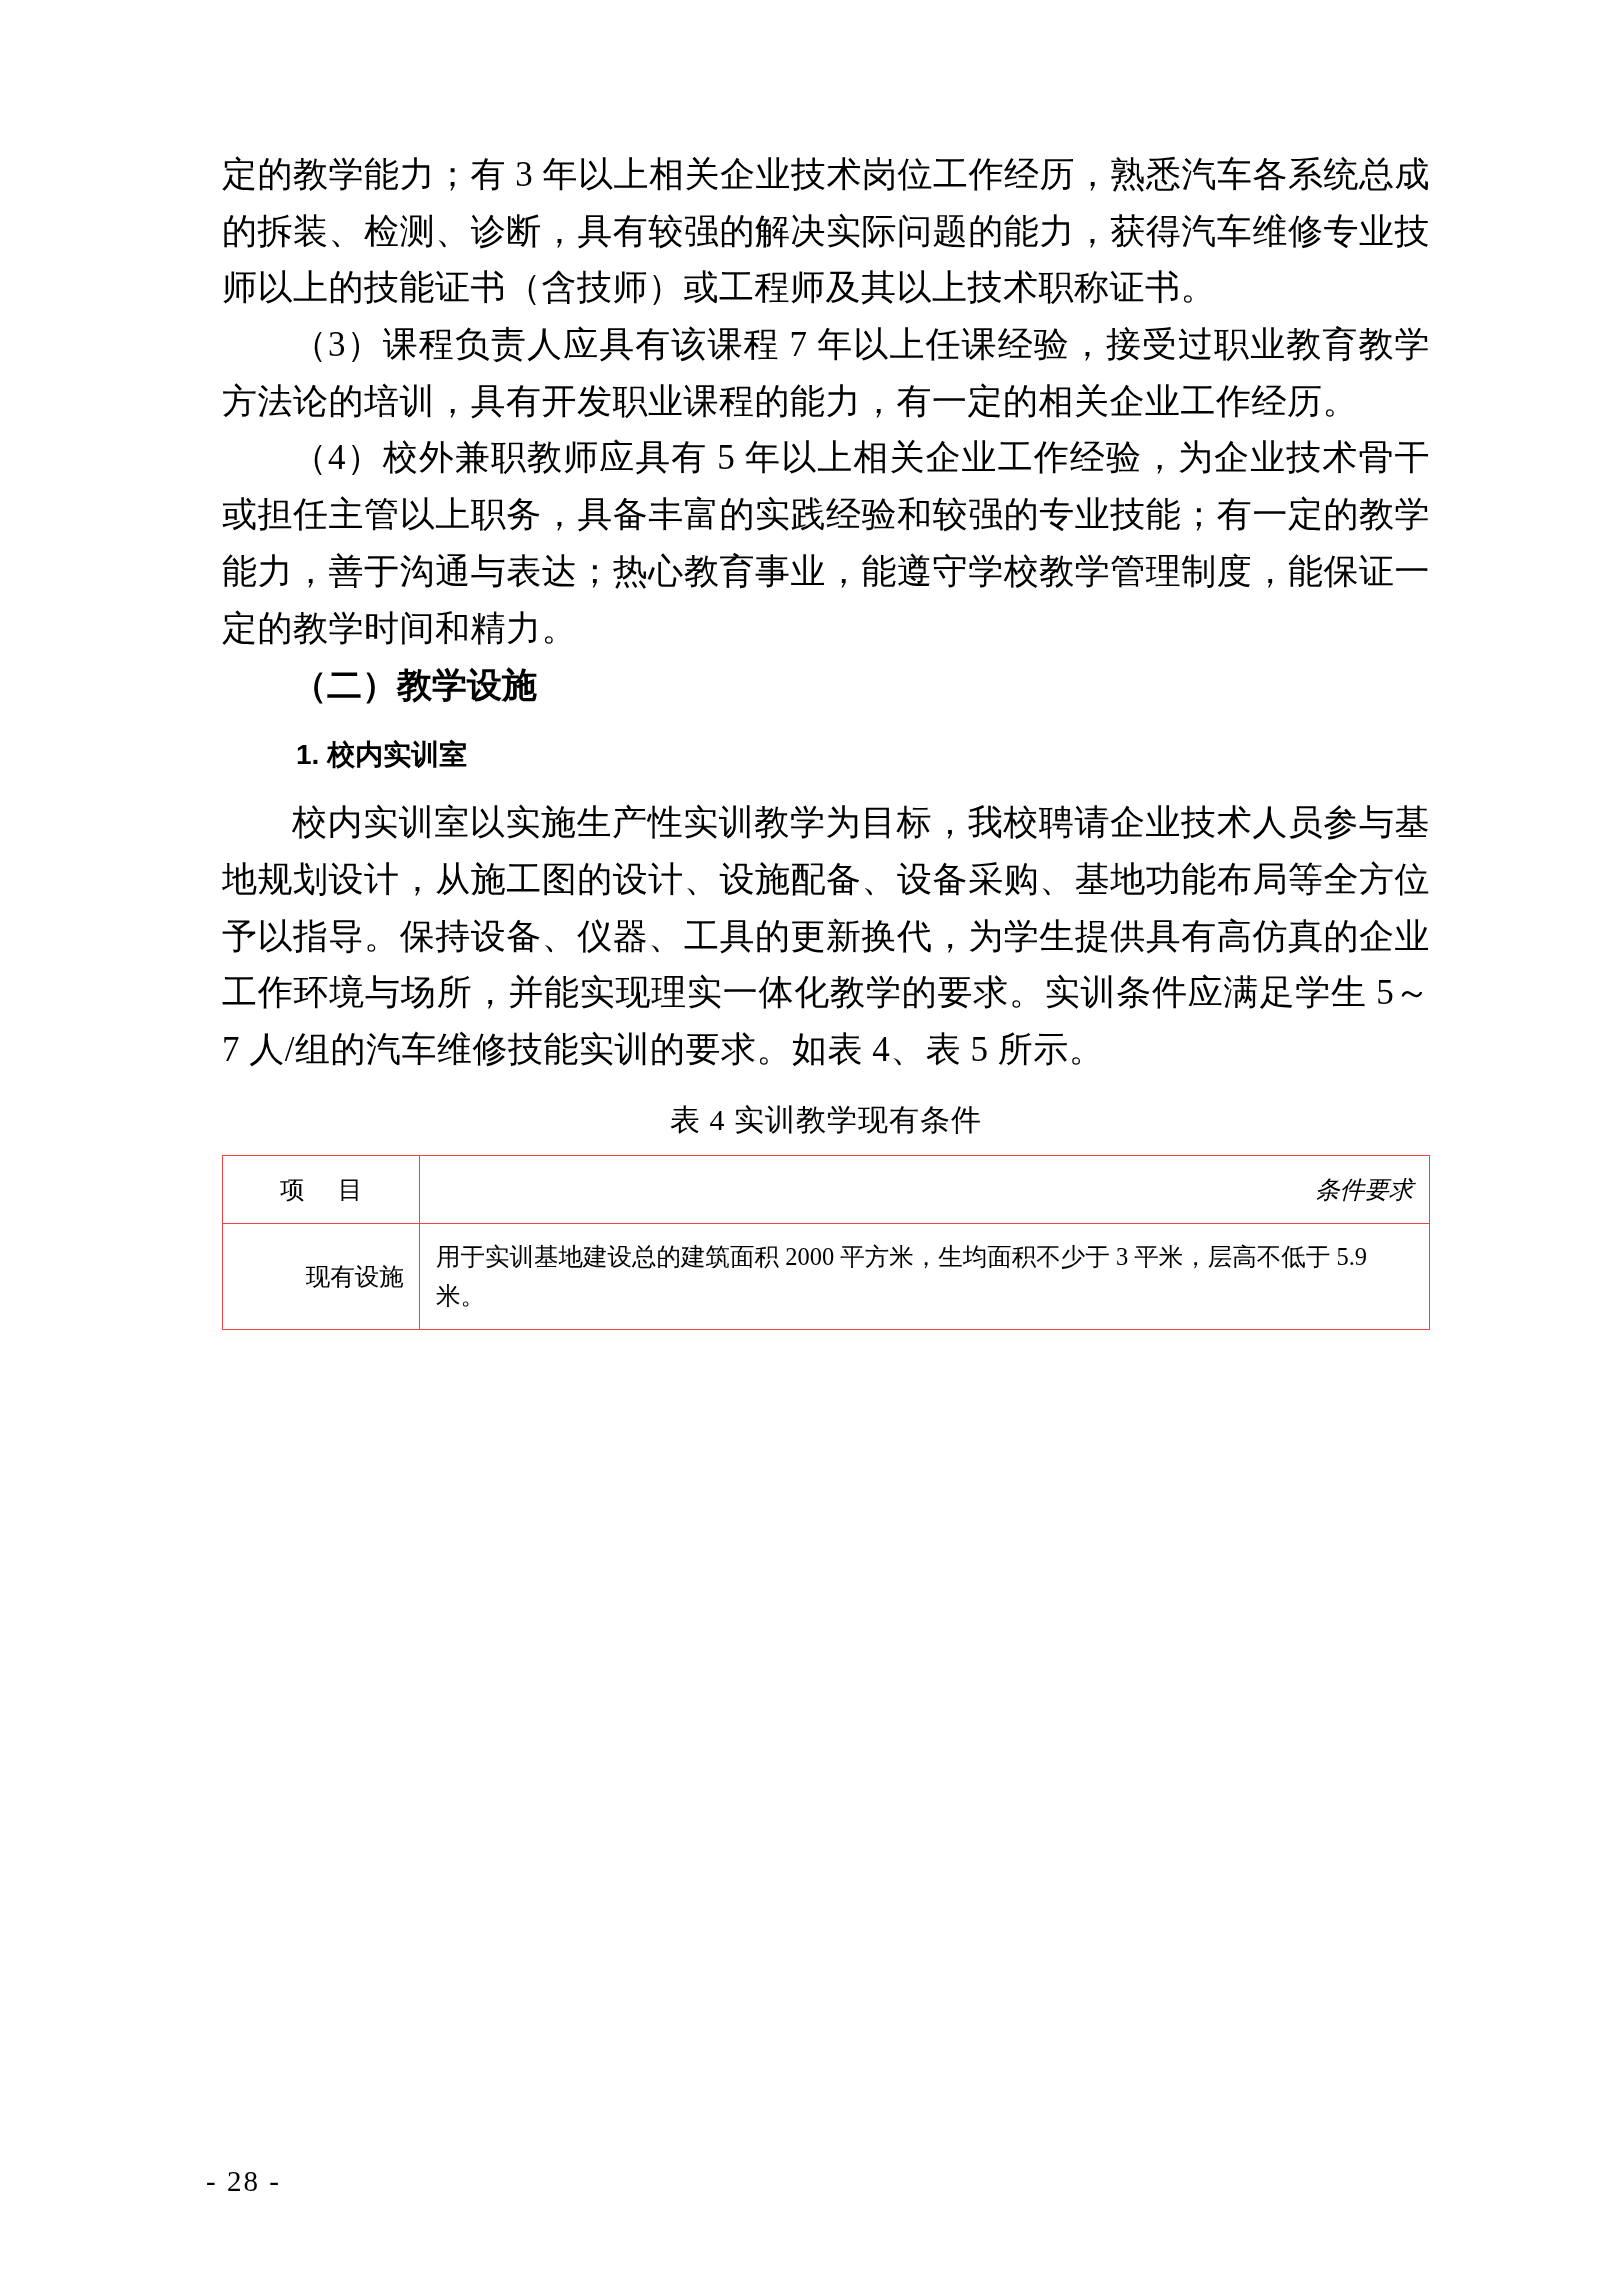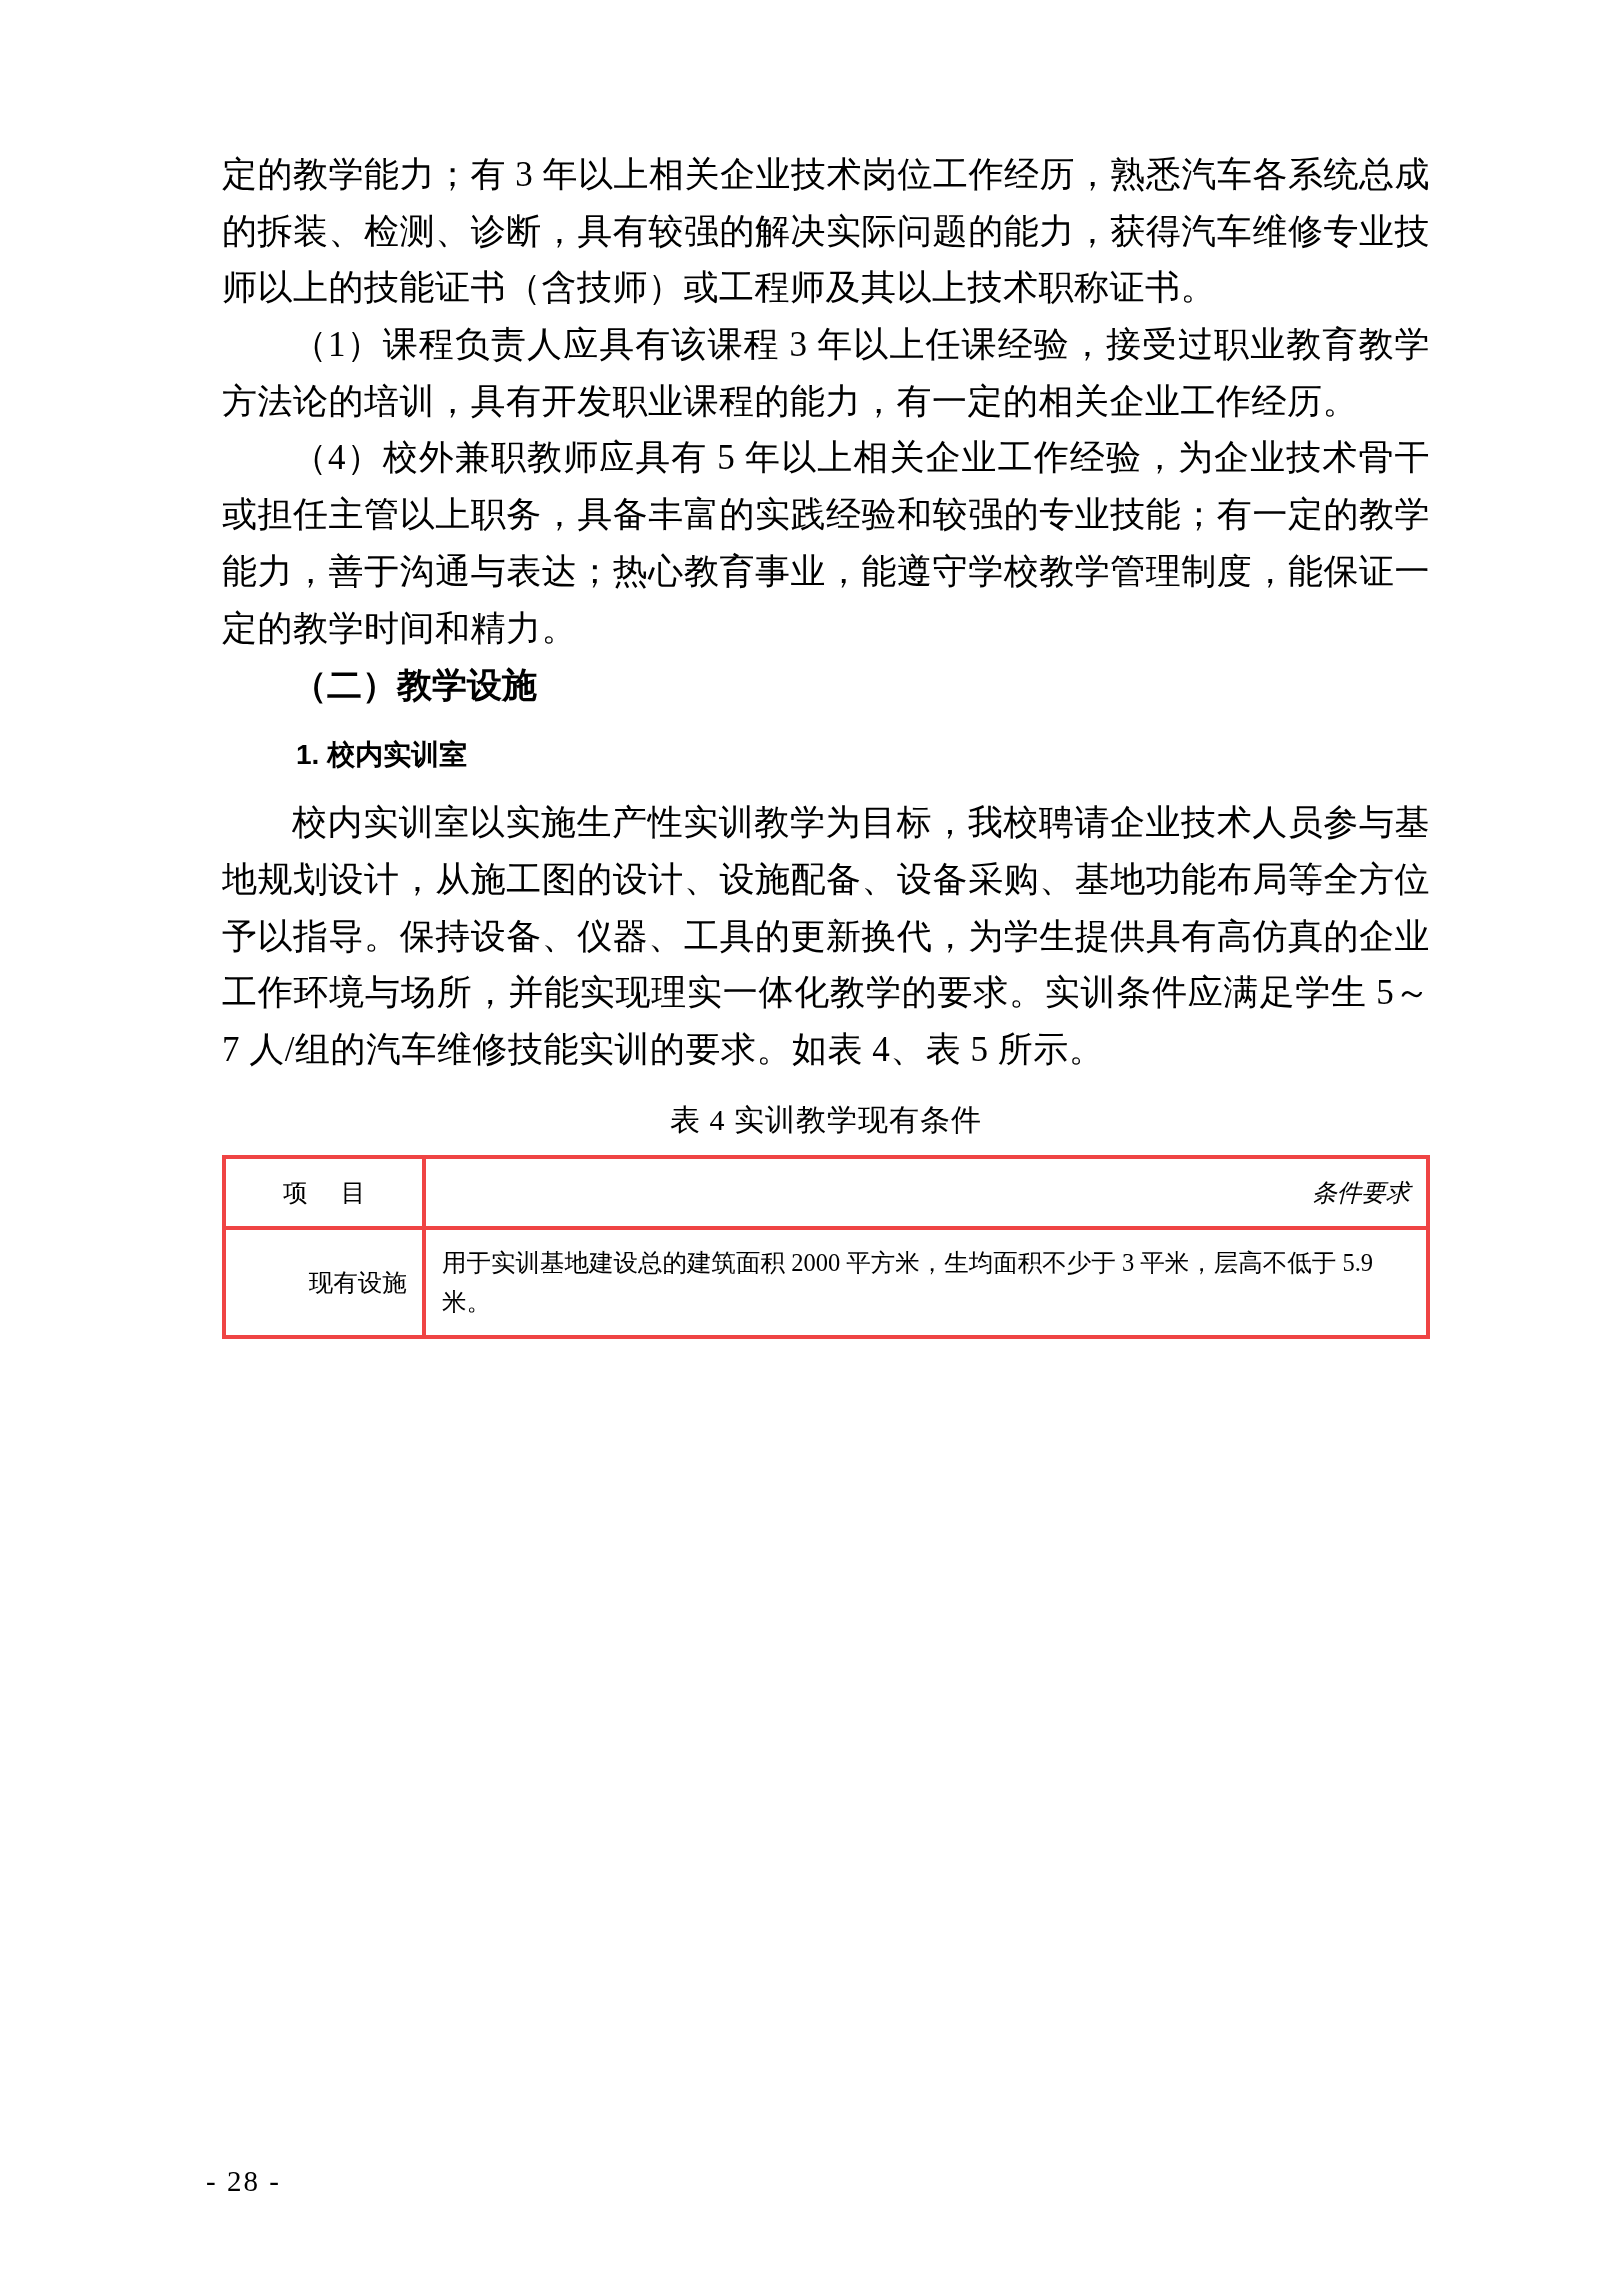--- a/index.html
+++ b/index.html
@@ -56,21 +56,21 @@
     margin: 21.6px 0 13.7px 0;
     letter-spacing: 1px;
   }
   table.doc-table {
     border-collapse: collapse;
     width: 1208px;
     margin: 0 auto;
     font-size: 24.5px;
   }
   table.doc-table td {
-    border: 4px solid #ef4444;
+    border: 1px solid #ef4444;
     padding: 13.7px 15.7px;
     vertical-align: middle;
     line-height: 1.6;
   }
   td.col-head-left {
     width: 165px;
     text-align: center;
     letter-spacing: 13.7px;
     text-indent: 13.7px;
   }
@@ -99,21 +99,21 @@
     letter-spacing: 2px;
   }
 </style>
 </head>
 <body>
 
 <div class="page">
 
   <p class="body-text">定的教学能力；有 3 年以上相关企业技术岗位工作经历，熟悉汽车各系统总成的拆装、检测、诊断，具有较强的解决实际问题的能力，获得汽车维修专业技师以上的技能证书（含技师）或工程师及其以上技术职称证书。</p>
 
-  <p class="body-text indent">（1）课程负责人应具有该课程 3 年以上任课经验，接受过职业教育教学方法论的培训，具有开发职业课程的能力，有一定的相关企业工作经历。</p>
+  <p class="body-text indent">（3）课程负责人应具有该课程 7 年以上任课经验，接受过职业教育教学方法论的培训，具有开发职业课程的能力，有一定的相关企业工作经历。</p>
 
   <p class="body-text indent">（4）校外兼职教师应具有 5 年以上相关企业工作经验，为企业技术骨干或担任主管以上职务，具备丰富的实践经验和较强的专业技能；有一定的教学能力，善于沟通与表达；热心教育事业，能遵守学校教学管理制度，能保证一定的教学时间和精力。</p>
 
   <p class="heading">（二）教学设施</p>
 
   <p class="heading-sub">1. 校内实训室</p>
 
   <p class="body-text indent">校内实训室以实施生产性实训教学为目标，我校聘请企业技术人员参与基地规划设计，从施工图的设计、设施配备、设备采购、基地功能布局等全方位予以指导。保持设备、仪器、工具的更新换代，为学生提供具有高仿真的企业工作环境与场所，并能实现理实一体化教学的要求。实训条件应满足学生 5～7 人/组的汽车维修技能实训的要求。如表 4、表 5 所示。</p>
 
   <div class="table-caption">表 4   实训教学现有条件</div>

